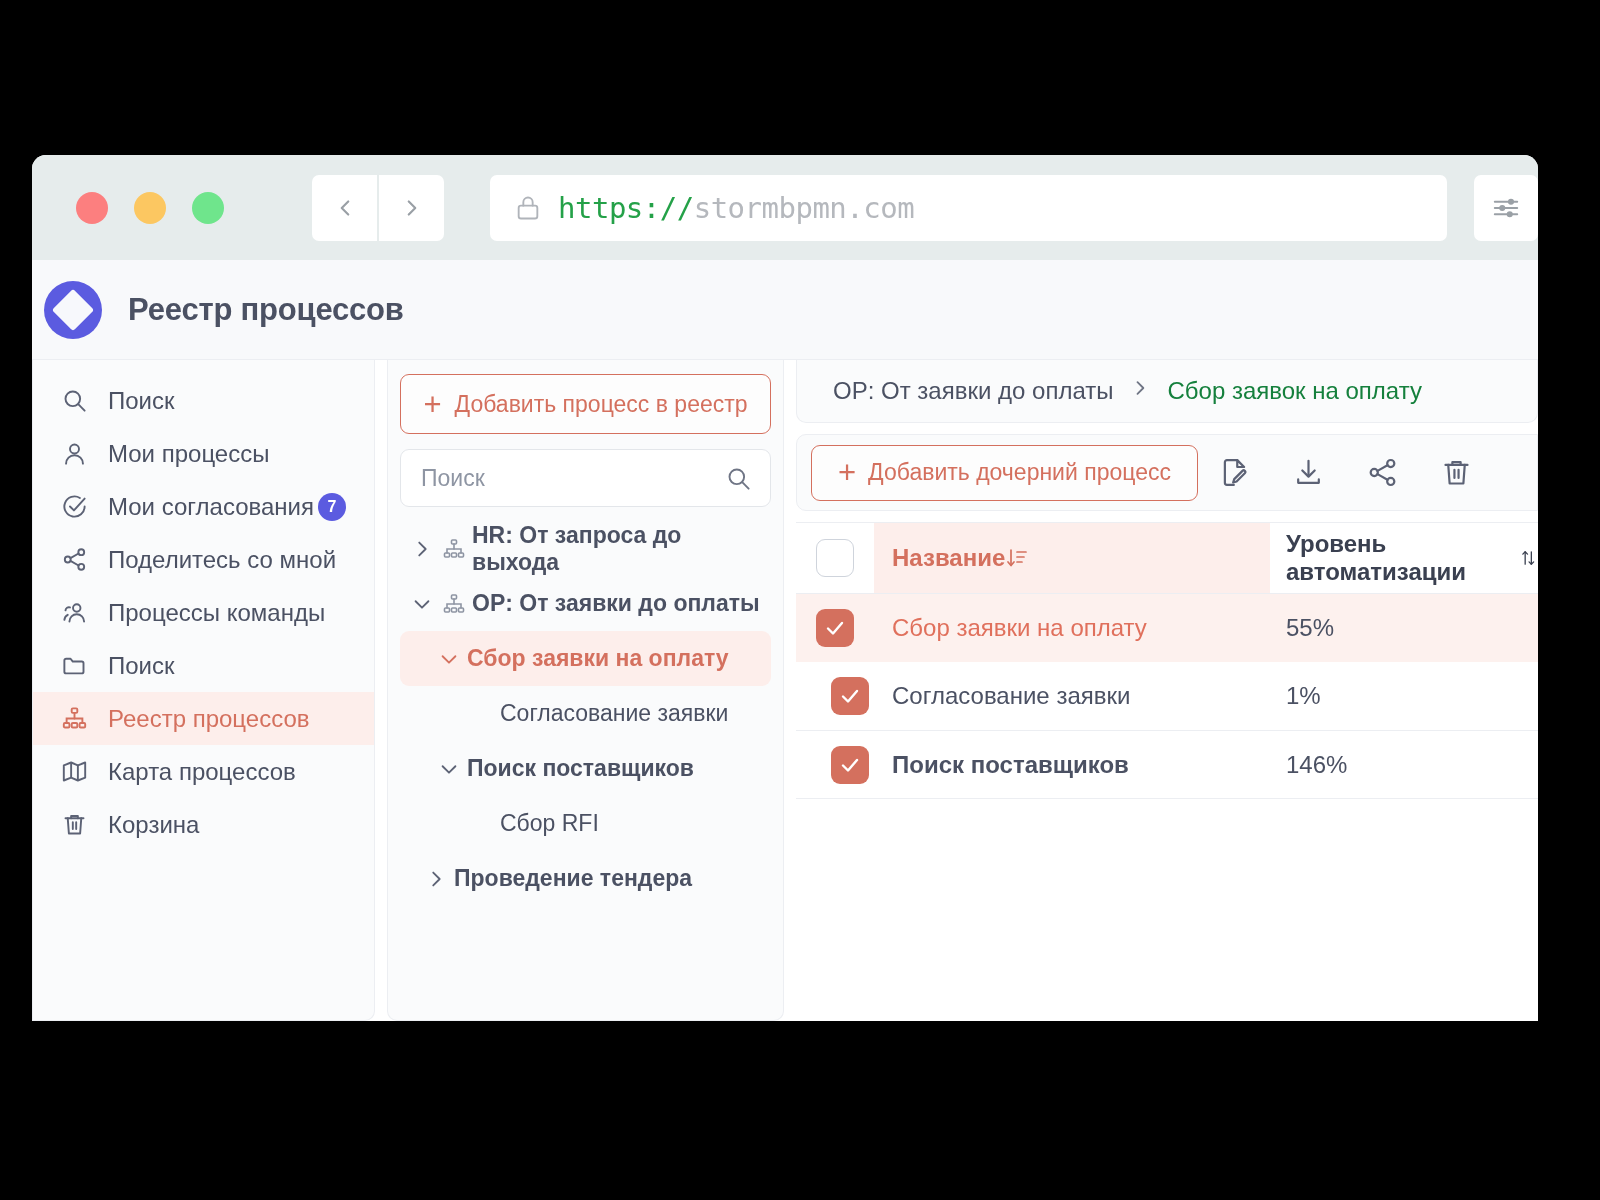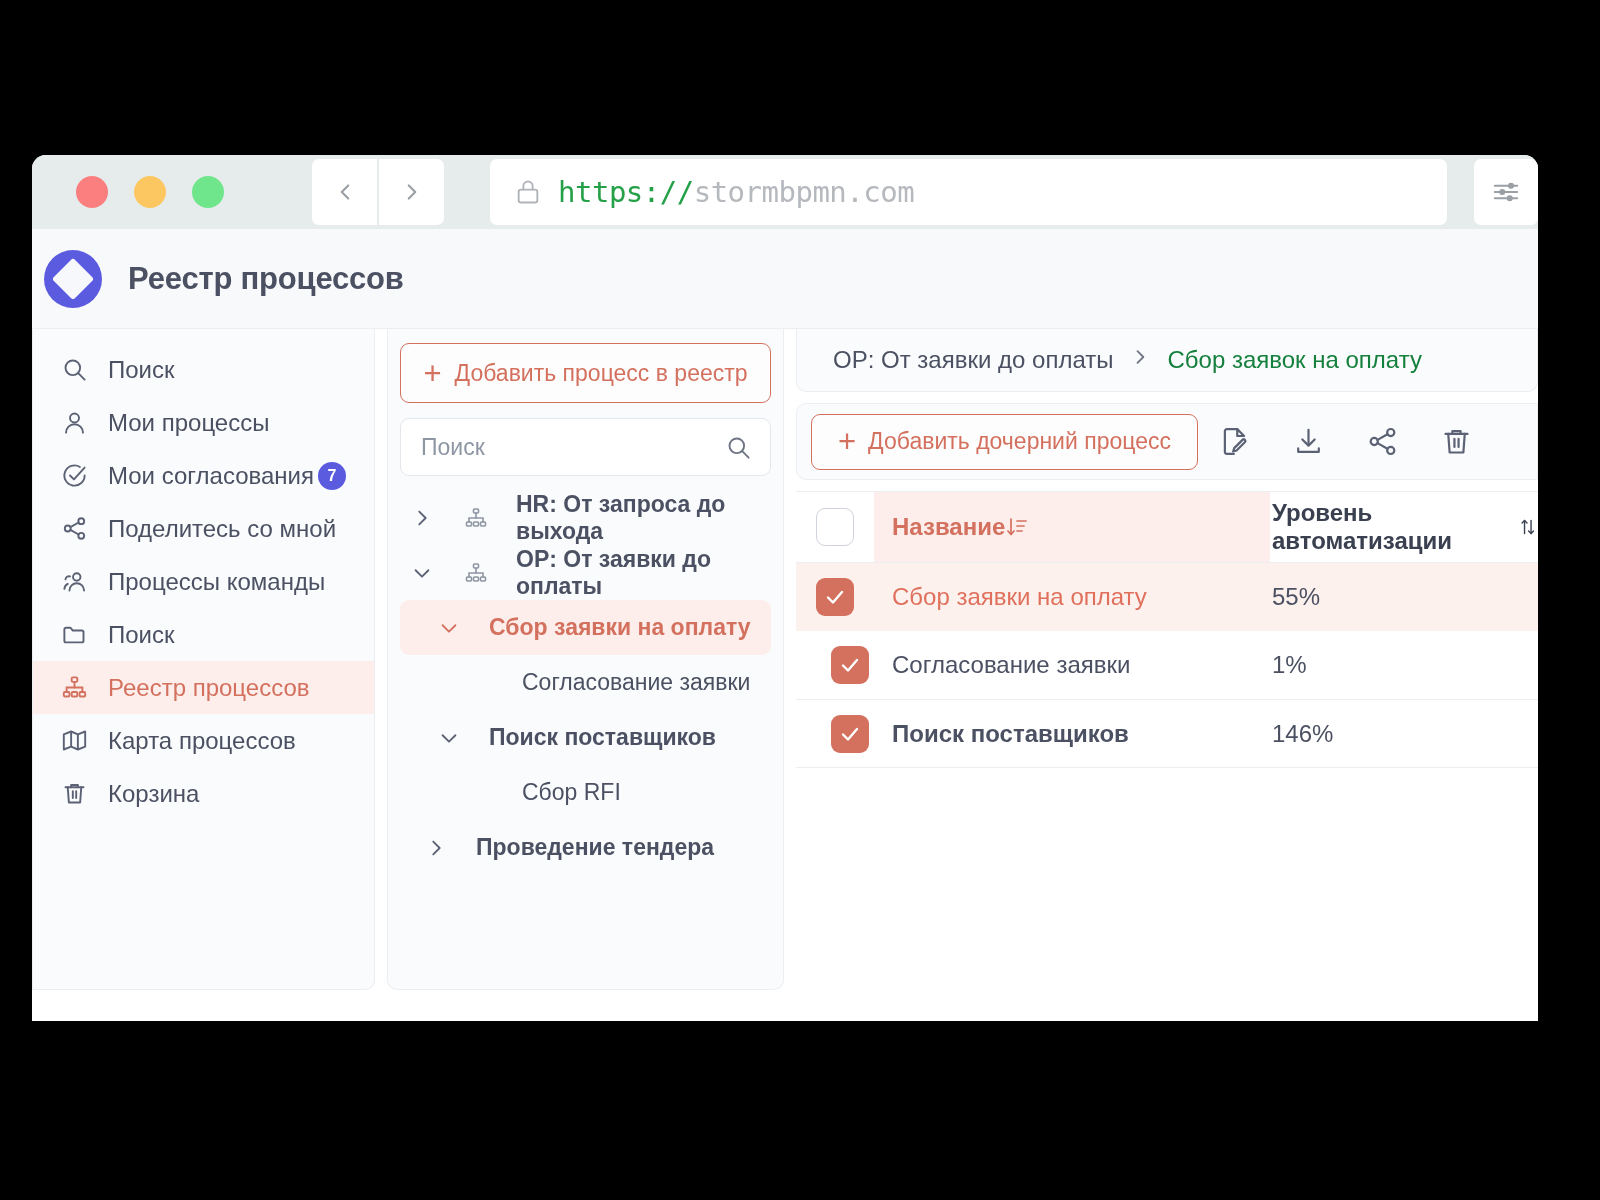--- a/index.html
+++ b/index.html
@@ -18,21 +18,21 @@
     top: 155px;
     width: 1506px;
     height: 866px;
     background: #ffffff;
     border-radius: 14px 14px 0 0;
     overflow: hidden;
   }
 
   
   .titlebar {
-    height: 74px;
+    height: 105px;
     background: #e6ecec;
     display: flex;
     align-items: center;
     padding: 0 0 0 12px;
     position: relative;
   }
   .traffic-lights { display: flex; gap: 26px; padding-left: 32px; }
   .dot { width: 32px; height: 32px; border-radius: 50%; }
   .dot.red { background: #fc7f7f; }
   .dot.yellow { background: #fcc761; }
@@ -195,21 +195,21 @@
     font-family: "Liberation Sans", sans-serif;
   }
   .search-box input::placeholder { color: #8e95a3; }
 
   .tree { margin-top: 14px; }
   .tree-node {
     display: flex;
     align-items: center;
     min-height: 55px;
     border-radius: 9px;
-    gap: 26px;
+    gap: 4px;
   }
   .tree-node.sel { background: #fdeeeb; }
   .tree-caret {
     width: 28px; flex: 0 0 28px;
     display: flex; align-items: center; justify-content: center;
   }
   .tree-caret.empty { visibility: hidden; }
   .tree-hier { width: 28px; flex: 0 0 28px; display: flex; align-items: center; justify-content: center; }
   .tree-label {
     font-size: 23px;
@@ -301,21 +301,21 @@
     padding-left: 18px;
     font-size: 24px;
     color: #4b5163;
     display: flex; align-items: center; gap: 0;
   }
   .cell-auto {
     flex: 1;
     font-size: 24px;
     color: #4b5163;
     display: flex; align-items: center; gap: 12px;
-    padding-left: 2px;
+    padding-left: 16px;
   }
   .th-name {
     background: #fdeeeb;
     height: 70px;
     color: #d4705e;
     font-weight: bold;
     margin-left: 0;
   }
   .th-auto { font-weight: bold; color: #3a4050; }
   .row-sel { background: #fdf1ee; }

